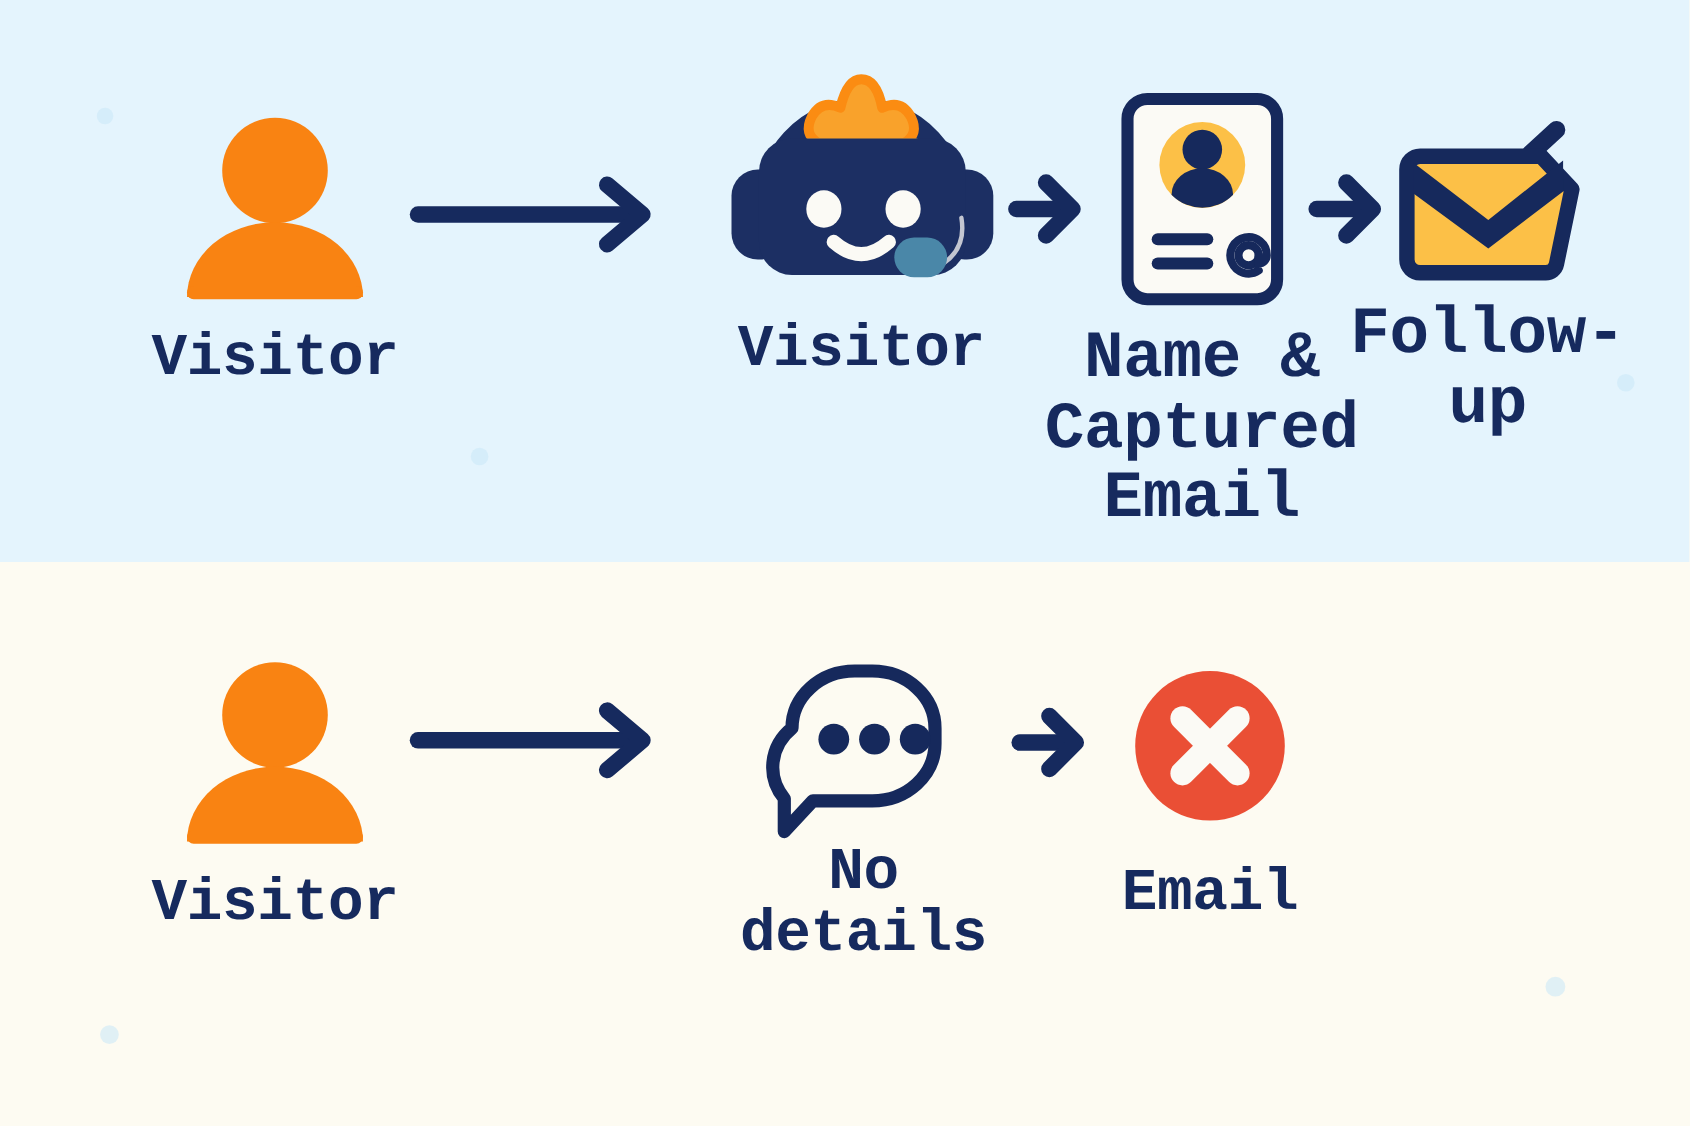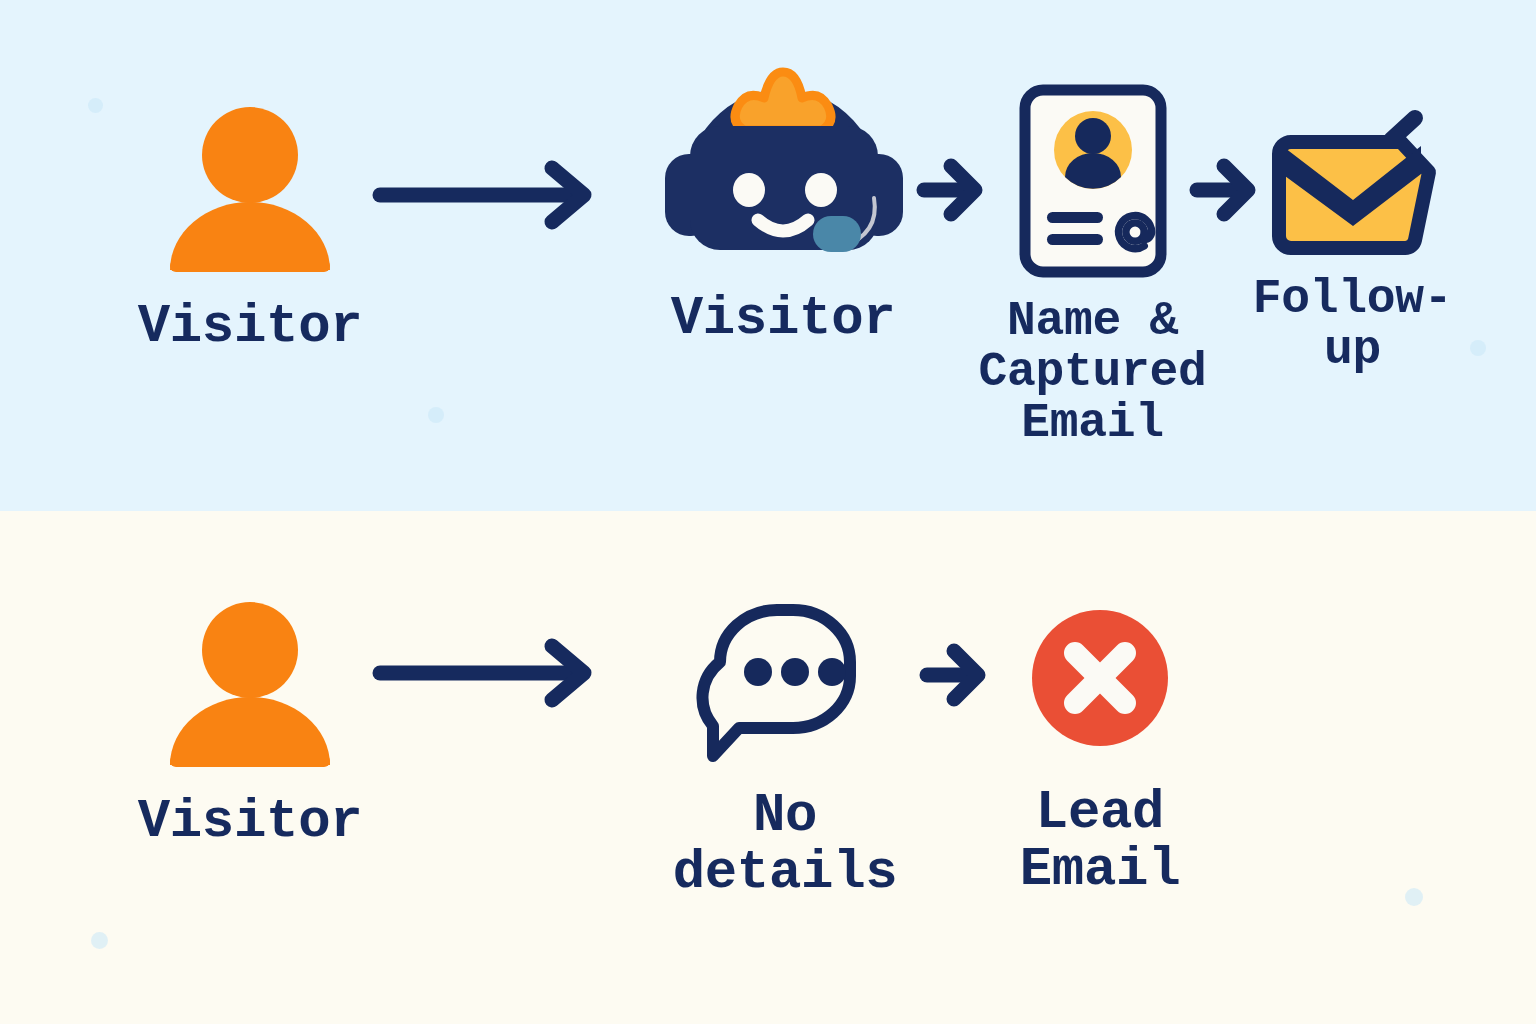--- a/index.html
+++ b/index.html
@@ -16,21 +16,21 @@
 
   .dot{position:absolute;border-radius:50%;background:#c9e8f8;opacity:.55;}
 
   .node{position:absolute;display:flex;flex-direction:column;align-items:center;font-family:Liberation Mono, monospace;}
   .icon-wrap{display:flex;align-items:center;justify-content:center;}
   .label{
     color:#162a5e;font-weight:bold;text-align:center;
     letter-spacing:-0.3px;line-height:1.06;
   }
   .label.l-xl{font-size:54px;}
-  .label.l-lg{font-size:48px;}
+  .label.l-lg{font-size:60px;}
 
   .arrow{position:absolute;}
   svg{display:block;overflow:visible;}
 </style>
 </head>
 <body>
 
 <div id="stage">
 
   <div class="band band-top"></div>
@@ -159,39 +159,38 @@
 
   <div class="node" style="left:650px;top:600px;width:270px;">
     <div class="icon-wrap">
       <svg width="200" height="165" viewBox="0 0 200 165" aria-hidden="true">
         <path d="M35 62 a57 52 0 0 1 57 -52 h16 a57 52 0 0 1 57 52 v14 a57 52 0 0 1 -57 52 h-54 l-26 28 v-30 a51 47 0 0 1 7 -64 z" fill="none" stroke="#16295c" stroke-width="12" stroke-linejoin="round"></path>
         <circle cx="73" cy="72" r="14" fill="#16295c"></circle>
         <circle cx="110" cy="72" r="14" fill="#16295c"></circle>
         <circle cx="147" cy="72" r="14" fill="#16295c"></circle>
       </svg>
     </div>
-    <div class="label l-xl" style="margin-top:22px;">No details</div>
+    <div class="label l-xl" style="">No details</div>
   </div>
 
   <div class="arrow" style="left:918px;top:640px;">
     <svg width="80" height="70" viewBox="0 0 80 70" aria-hidden="true">
       <line x1="9" y1="35" x2="48" y2="35" stroke="#162a5e" stroke-width="15" stroke-linecap="round"></line>
       <polyline points="36,11 60,35 36,59" fill="none" stroke="#162a5e" stroke-width="15" stroke-linecap="round" stroke-linejoin="round"></polyline>
     </svg>
   </div>
 
   <div class="node" style="left:1000px;top:598px;width:200px;">
     <div class="icon-wrap">
       <svg width="160" height="160" viewBox="0 0 160 160" aria-hidden="true">
         <circle cx="80" cy="80" r="68" fill="#ea4f35"></circle>
         <g stroke="#fbfaf5" stroke-width="22" stroke-linecap="round">
           <line x1="55" y1="55" x2="105" y2="105"></line>
           <line x1="105" y1="55" x2="55" y2="105"></line>
         </g>
       </svg>
     </div>
     <div class="label l-xl" style="margin-top:26px;">
-      <div>Lead</div>
       <div>Email</div>
     </div>
   </div>
 
 </div>
 
 </body></html>

